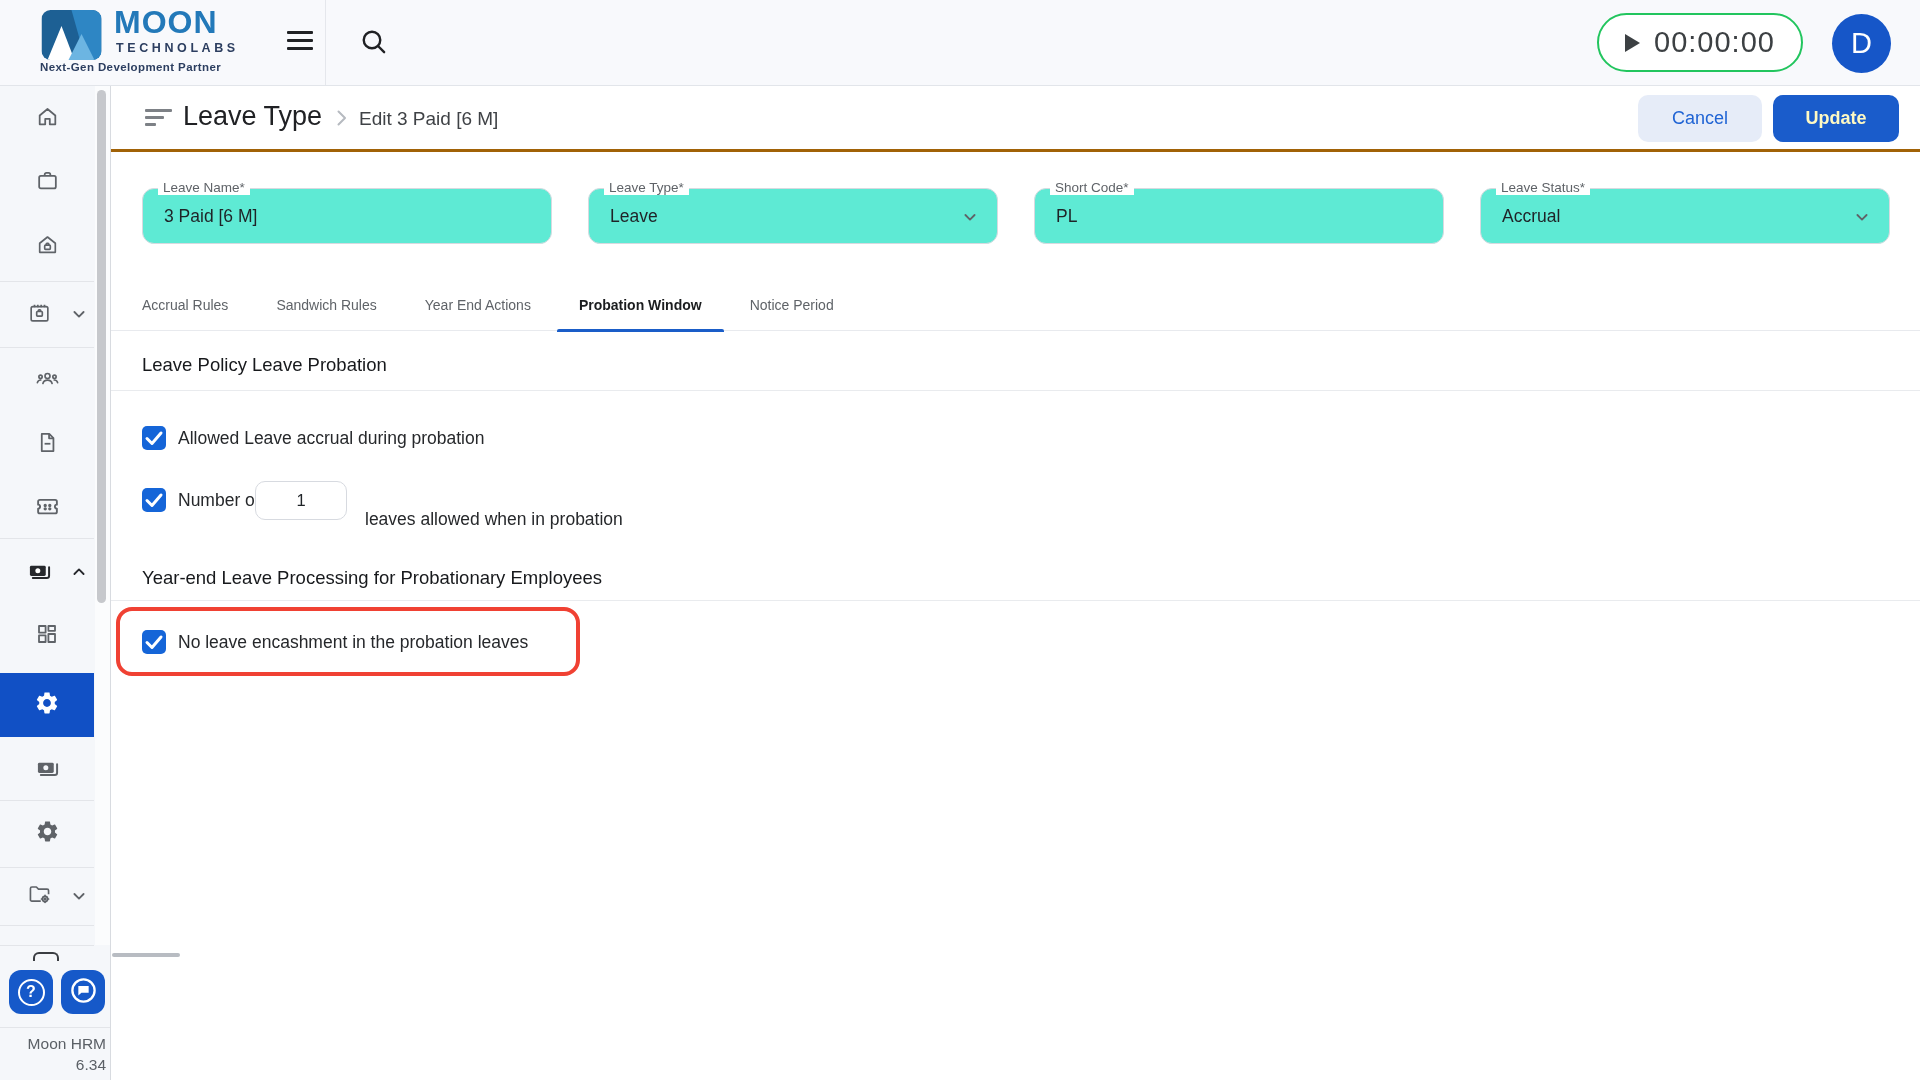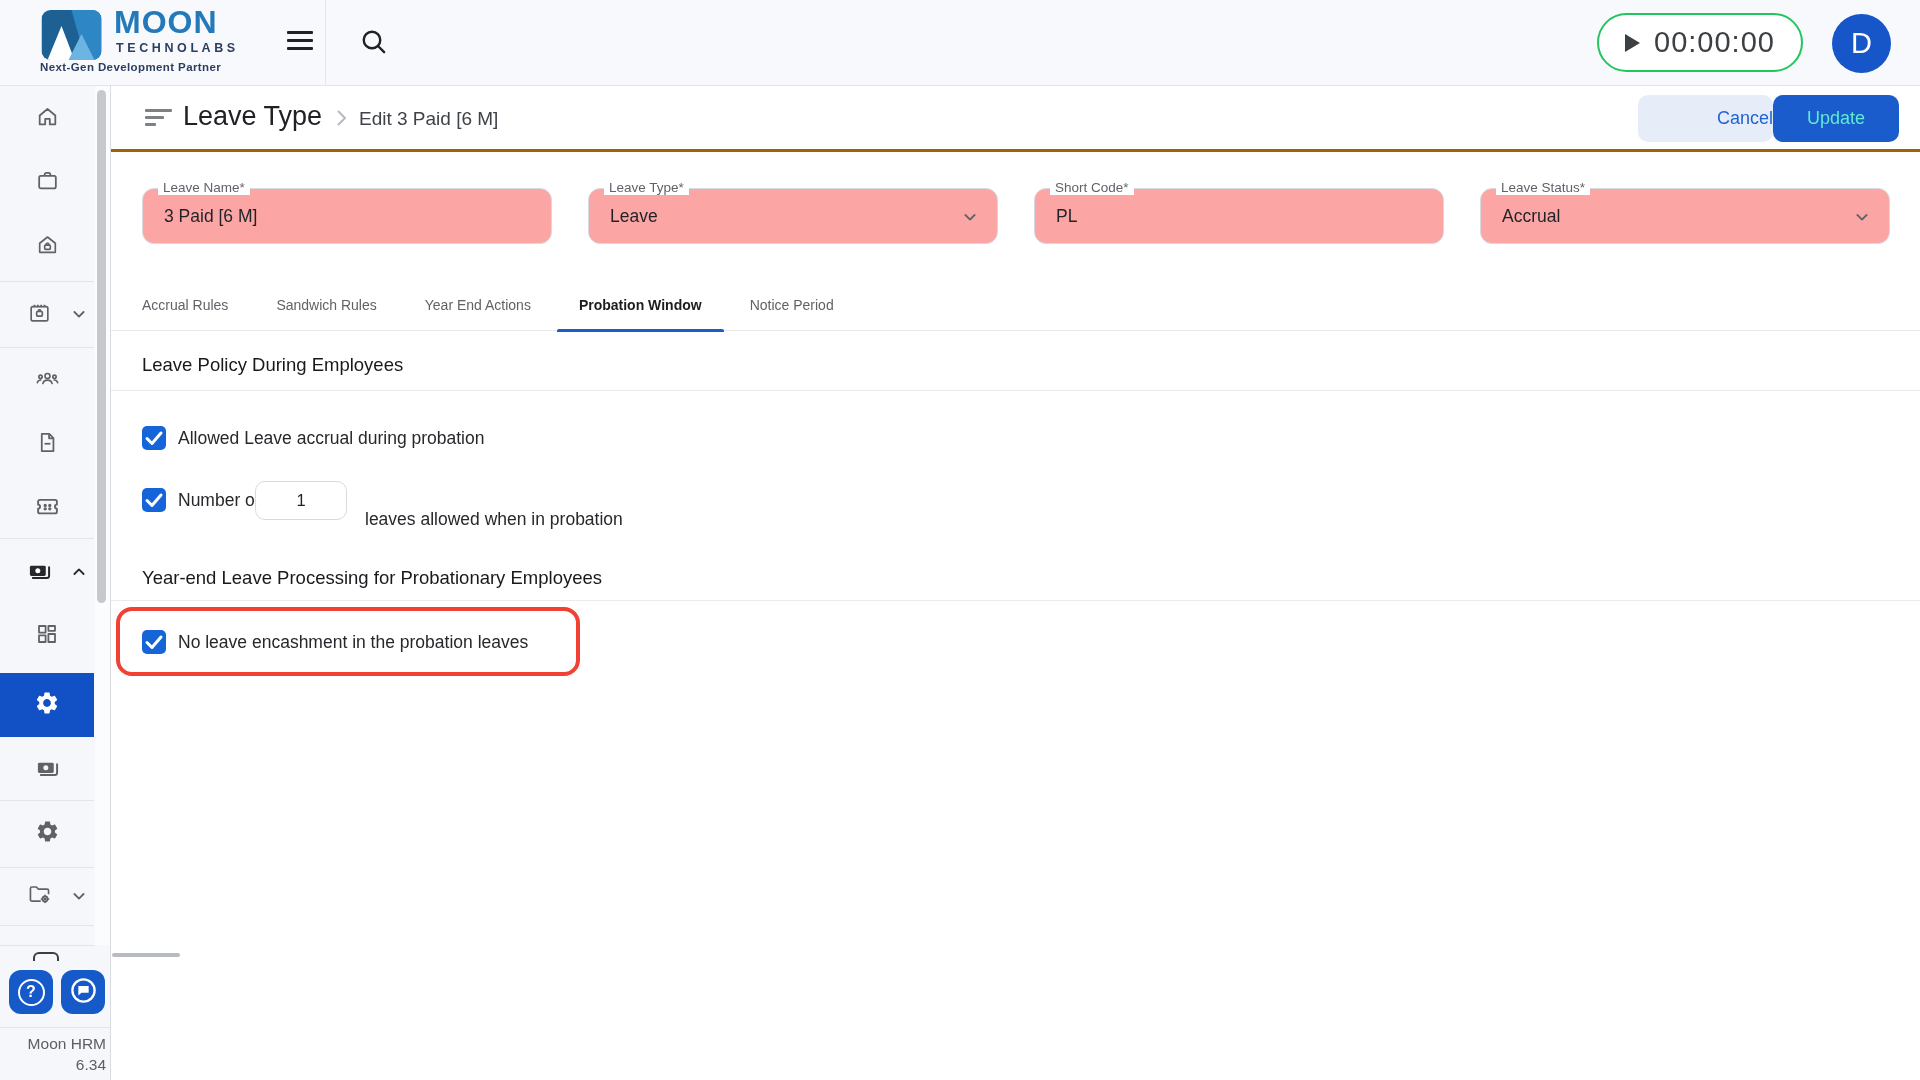--- a/index.html
+++ b/index.html
@@ -38,24 +38,24 @@
   
   .main { position:absolute; left:111px; top:86px; width:1809px; height:994px; background:#fff; }
   .page-header { position:absolute; left:0; top:0; width:1809px; height:66px; border-bottom:3px solid #a16207; background:#fff; }
   .sort-icon { position:absolute; left:34px; top:23px; width:28px; height:20px; }
   .sort-icon span { display:block; height:2.6px; background:#7d8186; margin-bottom:4.6px; border-radius:1px; }
   .sort-icon span:nth-child(1){ width:27px; } .sort-icon span:nth-child(2){ width:19px; } .sort-icon span:nth-child(3){ width:11px; }
   .page-title { position:absolute; left:72px; top:15px; font-size:27px; color:#202124; }
   .crumb-chev { position:absolute; left:218px; top:20px; }
   .crumb-text { position:absolute; left:248px; top:22px; font-size:19px; color:#3f4246; }
   .btn { position:absolute; top:9px; height:47px; border:none; border-radius:10px; font-size:18px; font-family:"Liberation Sans",sans-serif; cursor:pointer; }
-  .btn-cancel { left:1527px; width:135px; background:#e6ecf8; color:#2064d4;text-align:right; }
-  .btn-update { left:1662px; width:126px; background:#1a5ccb; color:#5eead4; font-weight:normal; }
-
-  .field { position:absolute; top:102px; height:56px; border:1px solid #d7dae0; border-radius:12px; background:#fca5a5; }
+  .btn-cancel { left:1527px; width:124px; background:#e6ecf8; color:#2064d4; }
+  .btn-update { left:1662px; width:126px; background:#1a5ccb; color:#fef9c3; font-weight:bold; }
+
+  .field { position:absolute; top:102px; height:56px; border:1px solid #d7dae0; border-radius:12px; background:#5eead4; }
   .field .flabel { position:absolute; top:-9px; left:15px; background:#fff; padding:0 5px; font-size:13.5px; color:#5f6368; }
   .field .fvalue { position:absolute; left:21px; top:0; line-height:54px; font-size:17.5px; color:#1f2327; }
   .field .fchev { position:absolute; right:16px; top:17px; }
   .f1 { left:31px; width:410px; } .f2 { left:477px; width:410px; } .f3 { left:923px; width:410px; } .f4 { left:1369px; width:410px; }
 
   .tabs { position:absolute; left:0; top:196px; width:1809px; height:49px; border-bottom:1px solid #e8eaee; padding-left:7px; display:flex; }
   .tab { position:relative; height:49px; line-height:47px; padding:0 24px; font-size:14px; color:#5f6368; cursor:pointer; white-space:nowrap; }
   .tab.active { color:#1b1d1f; font-weight:bold; }
   .tab.active::after { content:""; position:absolute; left:2px; right:2px; bottom:-1px; height:3px; background:#1a5dc8; border-radius:2px 2px 0 0; }
 
@@ -346,21 +346,21 @@
     </div>
 
     <div class="tabs">
       <div class="tab">Accrual Rules</div>
       <div class="tab">Sandwich Rules</div>
       <div class="tab">Year End Actions</div>
       <div class="tab active">Probation Window</div>
       <div class="tab">Notice Period</div>
     </div>
 
-    <div class="section-heading" style="top:268px;">Leave Policy During Employees</div>
+    <div class="section-heading" style="top:268px;">Leave Policy Leave Probation</div>
     <div class="hdiv" style="top:304px;"></div>
 
     <div class="checkbox" style="left:31px; top:340px;">
       <svg width="24" height="24" viewBox="0 0 24 24" fill="none" stroke="#ffffff" stroke-width="3" stroke-linecap="round" stroke-linejoin="round">
           <path d="M5 12.5 L10 17.5 L19 7"></path>
         </svg>
     </div>
     <div class="cb-label" style="left:67px; top:342px;">Allowed Leave accrual during probation</div>
 
     <div class="checkbox" style="left:31px; top:402px;">

